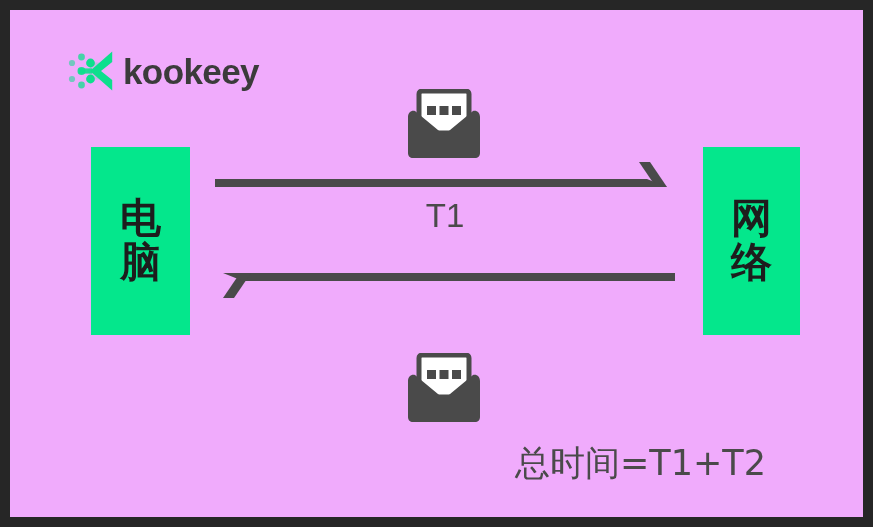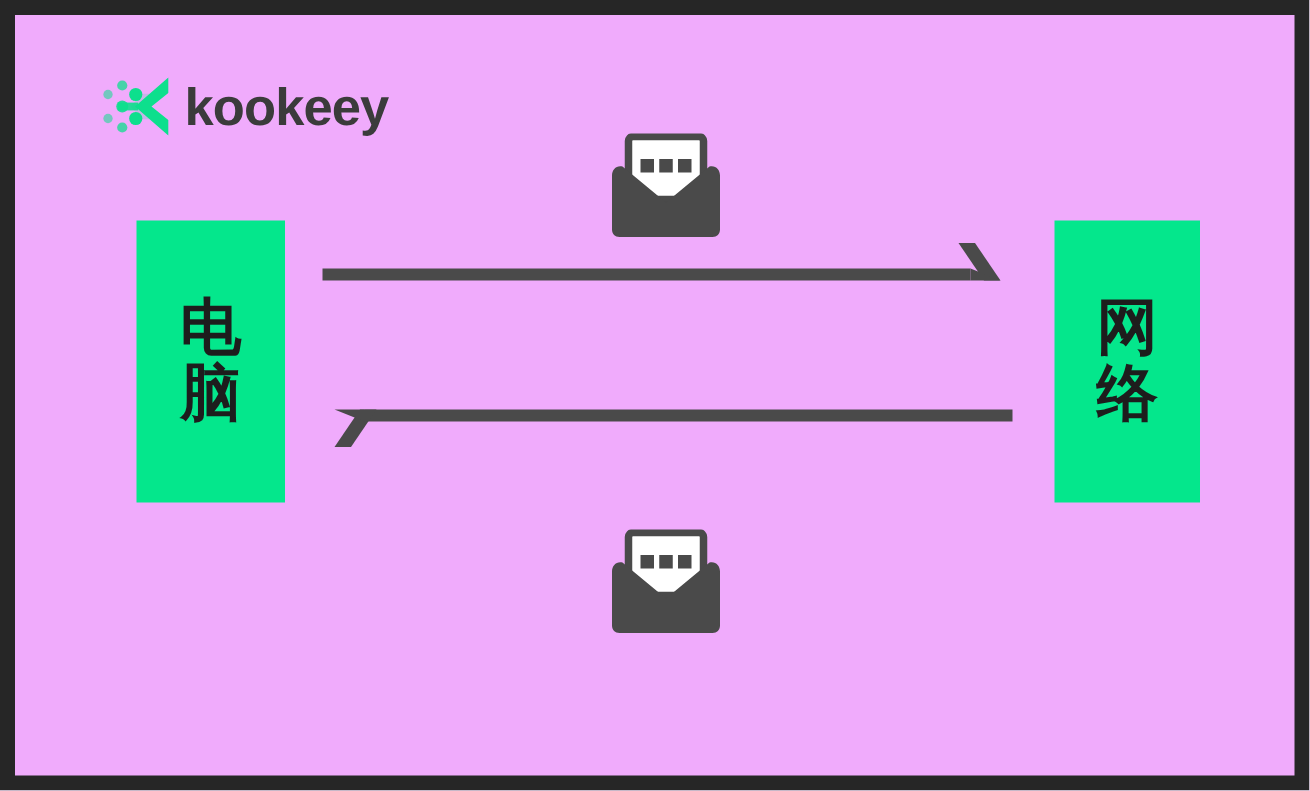--- a/index.html
+++ b/index.html
@@ -169,35 +169,37 @@
       <path d="M424 0 L435 0 L452 25 L441 25 Z" fill="#4a4a4a"></path>
       <path d="M432 17 L452 25 L432 25 Z" fill="#4a4a4a"></path>
     </svg>
 
     <svg class="arrow-svg arrow-bottom" viewBox="0 0 460 46">
       <rect x="28" y="5" width="432" height="8" fill="#4a4a4a"></rect>
       <path d="M25 5 L36 5 L19 30 L8 30 Z" fill="#4a4a4a"></path>
       <path d="M28 13 L8 5 L28 5 Z" fill="#4a4a4a"></path>
     </svg>
 
+    <div class="t-label t1">T1</div>
 
 
     <svg class="envelope env-top" viewBox="0 0 84 72">
 
       <rect x="17" y="2" width="50" height="42" rx="3" fill="#ffffff" stroke="#4a4a4a" stroke-width="5"></rect>
       <rect x="25" y="17" width="9" height="9" fill="#4a4a4a"></rect>
       <rect x="37.5" y="17" width="9" height="9" fill="#4a4a4a"></rect>
       <rect x="50" y="17" width="9" height="9" fill="#4a4a4a"></rect>
 
       <path d="M6 28 C6 24 9 21 13 22 L42 46 L71 22 C75 21 78 24 78 28 L78 64 C78 67 76 69 73 69 L11 69 C8 69 6 67 6 64 Z" fill="#4a4a4a"></path>
     </svg>
 
     <svg class="envelope env-bottom" viewBox="0 0 84 72">
       <rect x="17" y="2" width="50" height="42" rx="3" fill="#ffffff" stroke="#4a4a4a" stroke-width="5"></rect>
       <rect x="25" y="17" width="9" height="9" fill="#4a4a4a"></rect>
       <rect x="37.5" y="17" width="9" height="9" fill="#4a4a4a"></rect>
       <rect x="50" y="17" width="9" height="9" fill="#4a4a4a"></rect>
       <path d="M6 28 C6 24 9 21 13 22 L42 46 L71 22 C75 21 78 24 78 28 L78 64 C78 67 76 69 73 69 L11 69 C8 69 6 67 6 64 Z" fill="#4a4a4a"></path>
     </svg>
 
+    <div class="formula">总时间=T1+T2</div>
 
   </div>
 </div>
 
 </body></html>

